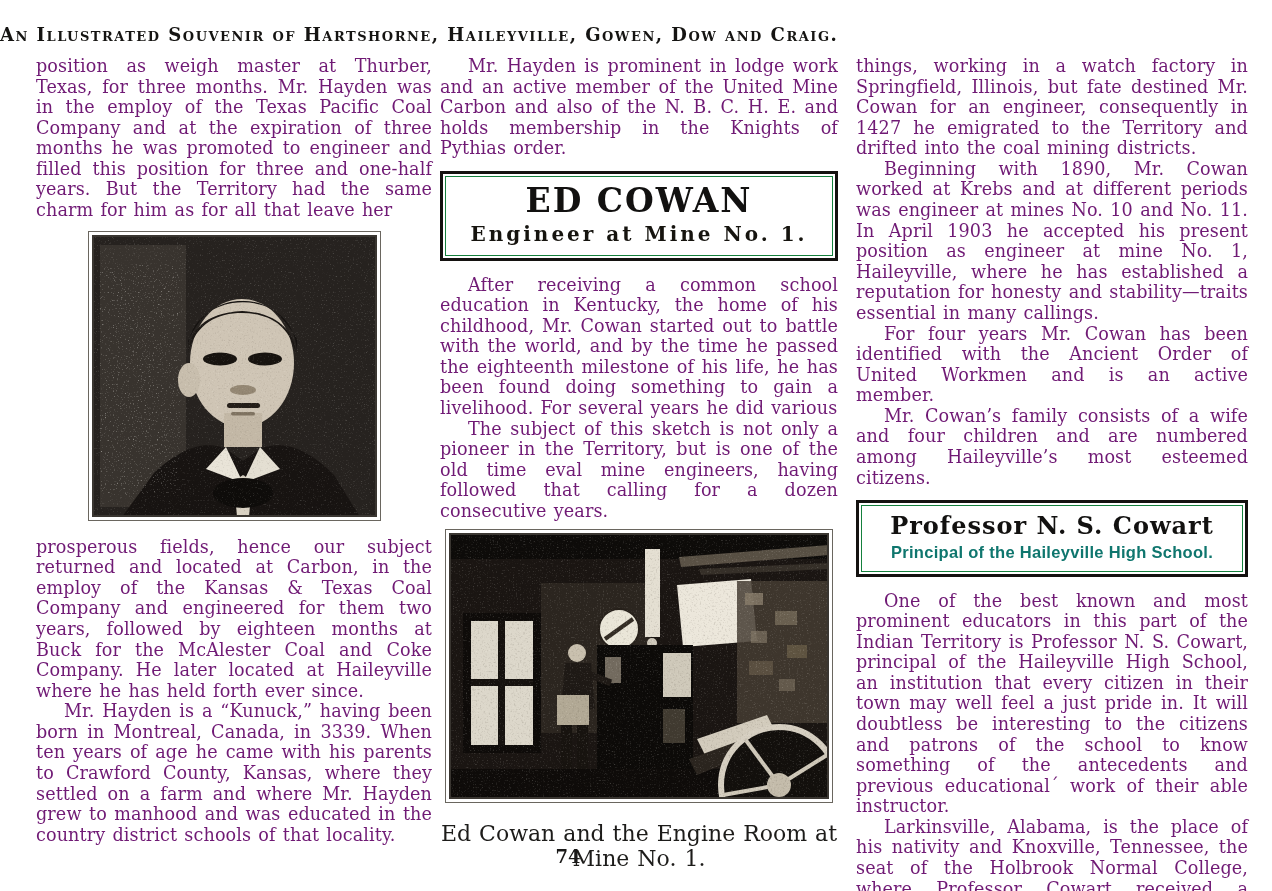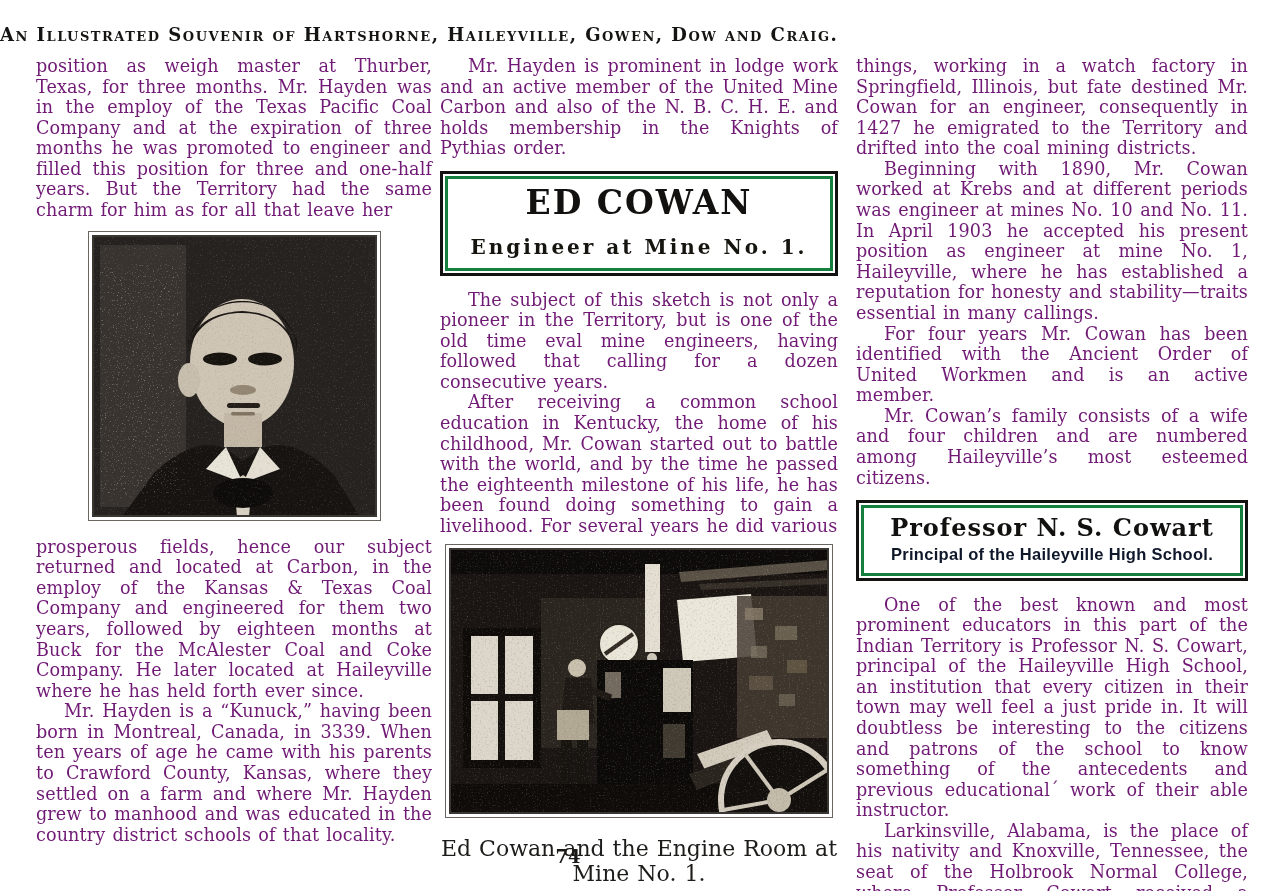--- a/index.html
+++ b/index.html
@@ -31,36 +31,36 @@
   .engine-fig{width:388px;margin:8px auto 0 auto;}
   .photo-frame svg{display:block;}
   .caption{
     text-align:center;font-size:22px;margin-top:18px;color:#1d1c1a;
     word-spacing:1px;
   }
   .rule-box{
     border:3px solid #141210;padding:2px;margin:12px 0 14px 0;background:#fff;
   }
   .rule-box-inner{
-    border:3px solid #15803d;text-align:center;padding:7px 6px 9px 6px;
+    border:1px solid #15803d;text-align:center;padding:7px 6px 9px 6px;
   }
   .box-title-lg{
     font-size:33px;font-weight:bold;letter-spacing:2px;color:#121110;
     font-family:"DejaVu Serif", serif;line-height:1.05;
   }
   .box-sub-lg{
     font-size:20px;font-weight:bold;letter-spacing:3px;color:#16140f;
-    margin-top:14px;font-family:"DejaVu Serif", serif;
+    margin-top:3px;font-family:"DejaVu Serif", serif;
   }
   .box-title-md{
     font-size:24px;font-weight:bold;letter-spacing:1px;color:#121110;
     font-family:"DejaVu Serif", serif;line-height:1.1;
   }
   .box-sub-md{
-    font-size:16.5px;font-weight:bold;letter-spacing:0.3px;color:#0f172a;
+    font-size:16.5px;font-weight:bold;letter-spacing:0.3px;color:#0f766e;
     margin-top:3px;font-family:"Liberation Sans", sans-serif;
   }
   .pageno{
     position:absolute;top:846px;left:0;width:1136px;text-align:center;
     font-size:18px;font-weight:bold;color:#1a1918;
   }
 </style>
 </head>
 <body>
 
@@ -125,22 +125,22 @@
   <div class="col col-mid">
     <p class="indent">Mr. Hayden is prominent in lodge work and an active member of the United Mine Carbon and also of the N. B. C. H. E. and holds membership in the Knights of Pythias order.</p>
 
     <div class="rule-box">
       <div class="rule-box-inner">
         <div class="box-title-lg">ED COWAN</div>
         <div class="box-sub-lg">Engineer at Mine No. 1.</div>
       </div>
     </div>
 
+    <p class="indent">After receiving a common school education in Kentucky, the home of his childhood, Mr. Cowan started out to battle with the world, and by the time he passed the eighteenth milestone of his life, he has been found doing something to gain a livelihood.  For several years he did various</p>
     <p class="indent">The subject of this sketch is not only a pioneer in the Territory, but is one of the old time eval mine engineers, having followed that calling for a dozen consecutive years.</p>
-    <p class="indent">After receiving a common school education in Kentucky, the home of his childhood, Mr. Cowan started out to battle with the world, and by the time he passed the eighteenth milestone of his life, he has been found doing something to gain a livelihood.  For several years he did various</p>
 
     <figure class="engine-fig">
       <div class="photo-frame">
         <svg width="380" height="266" viewBox="0 0 380 266" xmlns="http://www.w3.org/2000/svg">
           <defs>
             <filter id="e-spkw" x="0%" y="0%" width="100%" height="100%">
               <feTurbulence type="fractalNoise" baseFrequency="0.7" numOctaves="2" seed="23"></feTurbulence>
               <feColorMatrix type="matrix" values="0 0 0 0 1  0 0 0 0 0.98  0 0 0 0 0.92  0 0 0 1.7 -1.02"></feColorMatrix>
             </filter>
             <filter id="e-spkb" x="0%" y="0%" width="100%" height="100%">

